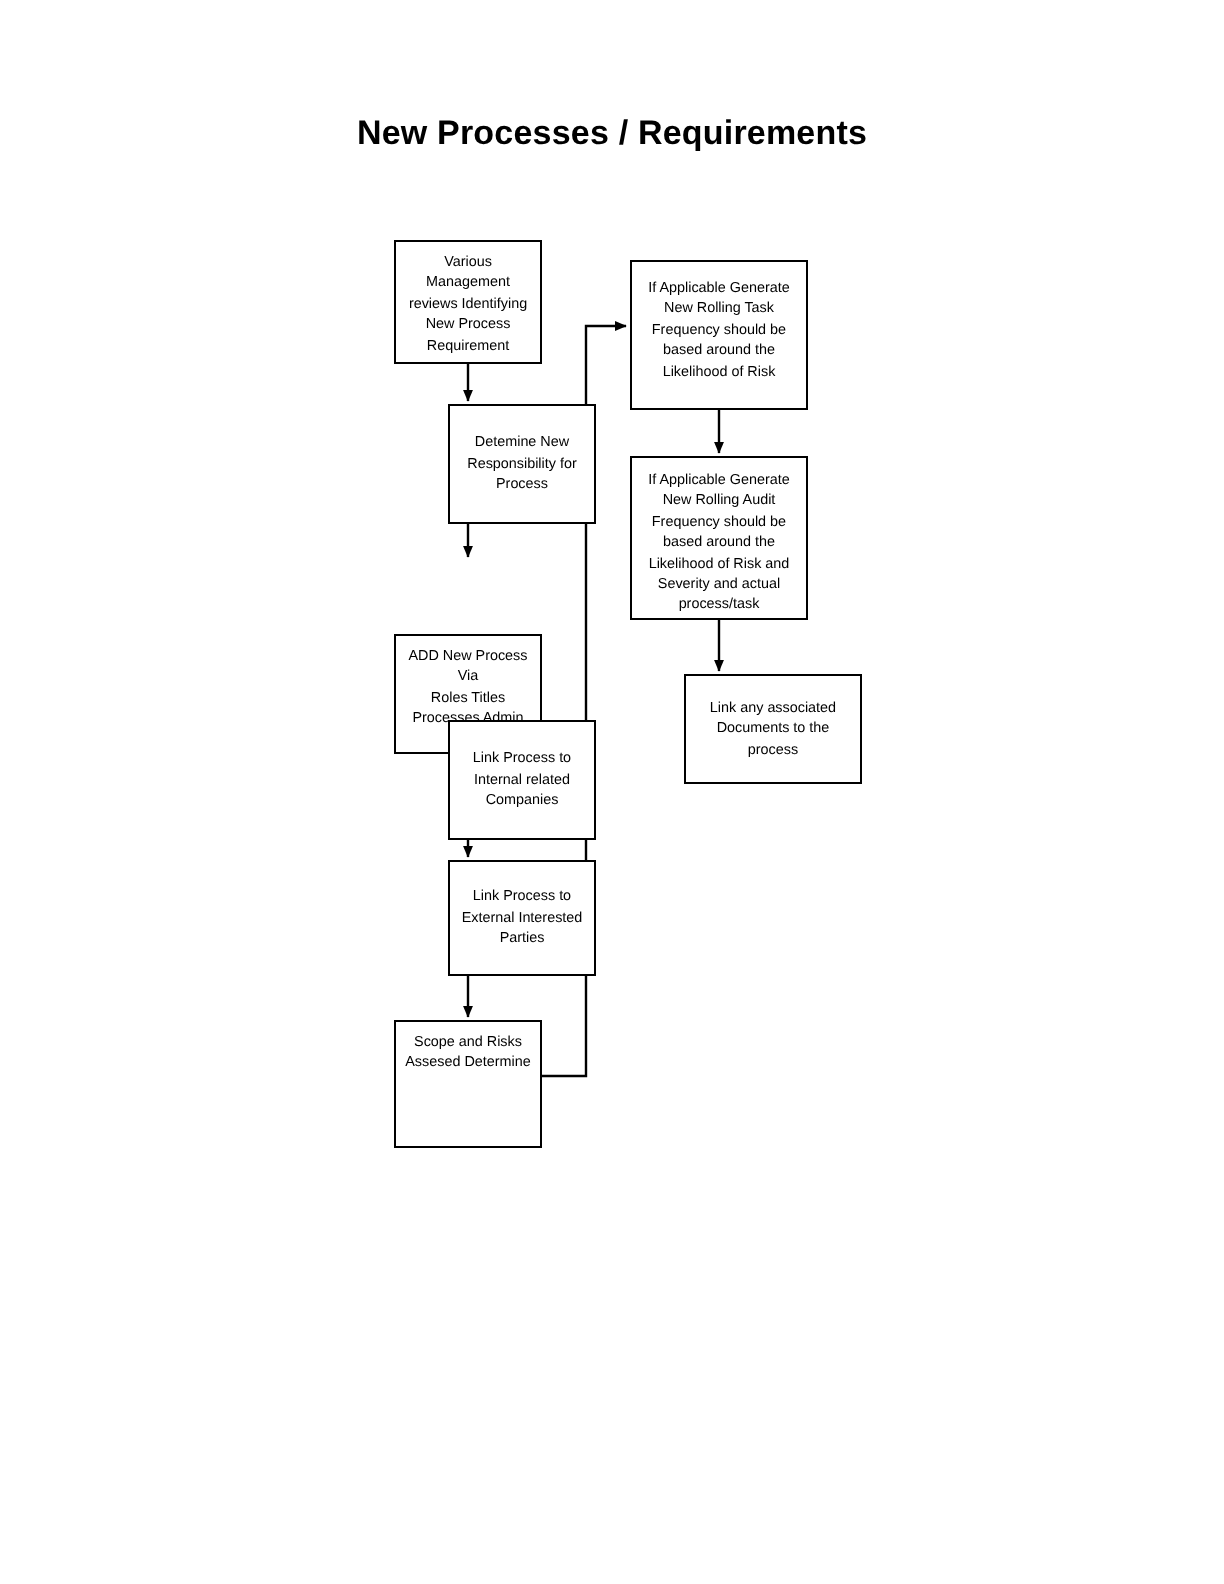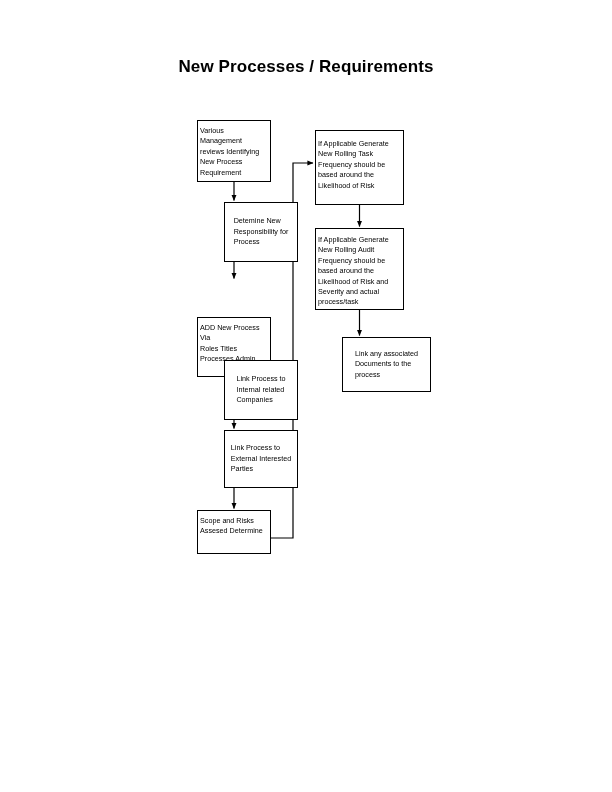--- a/index.html
+++ b/index.html
@@ -33,20 +33,21 @@
     letter-spacing: 0.1px;
     color: #000000;
   }
   .node {
     position: absolute;
     box-sizing: border-box;
     border: 1.3px solid #000000;
     background: #ffffff;
     font-size: 7.2px;
     line-height: 10.4px;
+    text-align: center;
     color: #000000;
     padding-top: 5px;
     padding-left: 2px;
     padding-right: 2px;
     white-space: pre-line;
   }
   .node.mid {
     display: flex;
     align-items: center;
     justify-content: center;
@@ -119,21 +120,21 @@
 Processes Admin</div>
 
   <div class="node mid" style="left:197px; top:360px; width:74px; height:60px;">Link Process to
 Internal related
 Companies</div>
 
   <div class="node mid" style="left:197px; top:430px; width:74px; height:58px;">Link Process to
 External Interested
 Parties</div>
 
-  <div class="node" style="left:197px; top:510px; width:74px; height:44px;">Scope and Risks
+  <div class="node" style="left:197px; top:510px; width:74px; height:64px;">Scope and Risks
 Assesed Determine</div>
 
   <div class="node" style="left:315px; top:130px; width:89px; height:75px; padding-top:8px;">If Applicable Generate
 New Rolling Task
 Frequency should be
 based around the
 Likelihood of Risk</div>
 
   <div class="node" style="left:315px; top:228px; width:89px; height:82px; padding-top:6px;">If Applicable Generate
 New Rolling Audit

